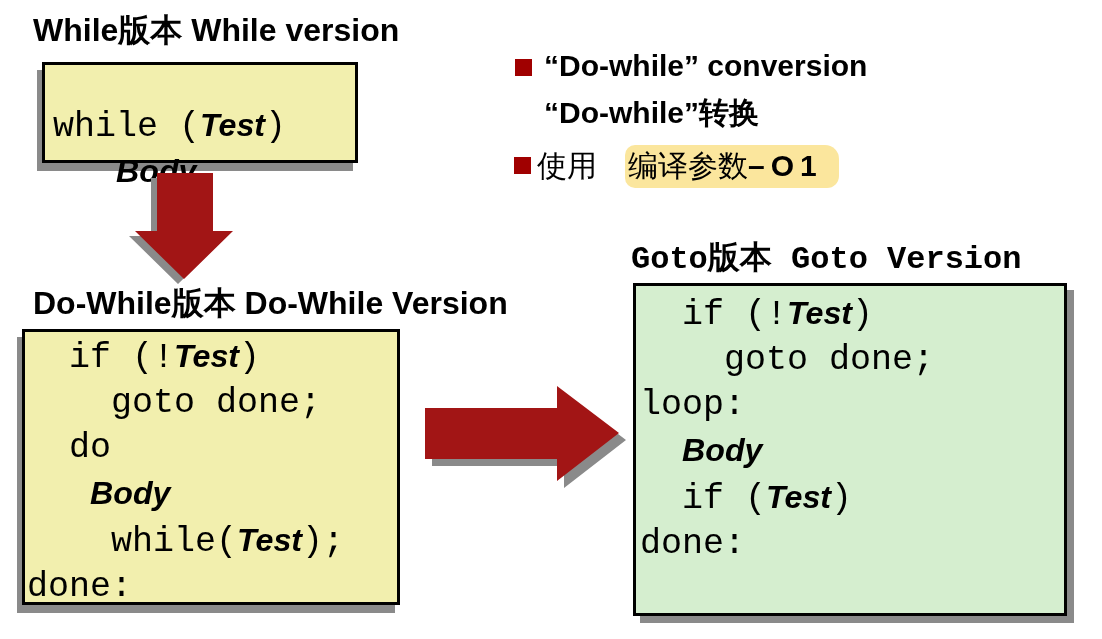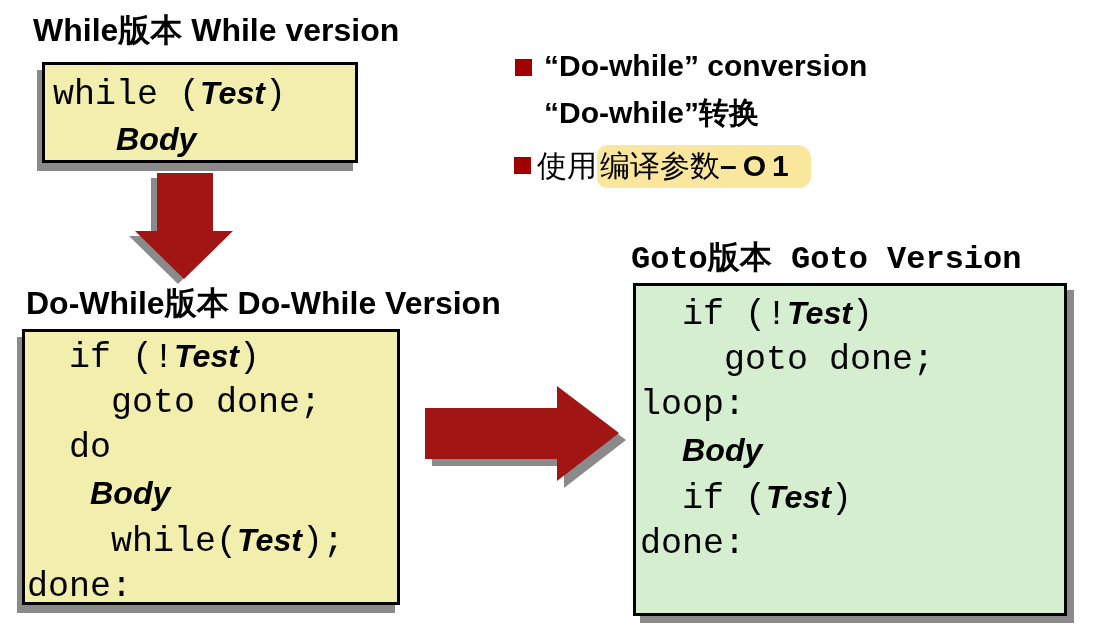--- a/index.html
+++ b/index.html
@@ -46,21 +46,21 @@
     color: var(--text-black, #000000);
   }
   .code-line .mn { font-family: "Liberation Mono", monospace; }
   .code-line .kw {
     font-family: "Liberation Sans", sans-serif;
     font-weight: bold;
     font-style: italic;
     font-size: 0.92em;
   }
 
-  #while-code { padding: 6px 0 0 8px; }
+  #while-code { padding: 6px 0 0 8px; margin-top: 32px; }
   #while-code .code-line { line-height: 44px; }
   #dowhile-code { padding: 2px 0 0 2px; }
   #goto-code { padding: 5px 0 0 4px; }
 
   .bullet-square {
     width: 17px;
     height: 17px;
     background: var(--bullet-red, #A00000);
   }
   .bullet-text {
@@ -68,20 +68,21 @@
     color: var(--text-black, #000000);
     white-space: nowrap;
   }
   .bullet-text.bold { font-weight: bold; line-height: 47px; }
   .bullet-text.regular { font-weight: normal; line-height: 40px; }
 
   .hl-mark {
     background: var(--highlight-yellow, #FBE69D);
     border-radius: 10px 14px 12px 10px;
     padding: 4px 16px 6px 3px;
+    margin-left: 28px;
   }
   .hl-flag {
     font-weight: bold;
     letter-spacing: 6px;
   }
 
   svg.arrow { overflow: visible; display: block; }
   .arrow-fill   { fill: var(--arrow-red, #A21515); }
   .arrow-shadow { fill: var(--shadow-gray, #8A8A8A); }
 </style>
@@ -110,21 +111,21 @@
   <div class="abs bullet-text bold" style="left:544px; top:42px;">
     <div>“Do-while” conversion</div>
     <div>“Do-while”转换</div>
   </div>
 
   <div class="abs bullet-square" style="left:514px; top:157px;"></div>
   <div class="abs bullet-text regular" style="left:537px; top:146px;">
     <span>使用</span><span class="hl-mark"><span>编译参数</span><span class="hl-flag">–O1</span></span>
   </div>
 
-  <div class="abs box-title" style="left:26px; top:286px;text-align:right;">Do-While版本 Do-While Version</div>
+  <div class="abs box-title" style="left:33px; top:286px;text-align:right;">Do-While版本 Do-While Version</div>
 
   <div class="abs code-box yellow" style="left:22px; top:329px; width:378px; height:276px;">
     <div id="dowhile-code">
         <div class="code-line"><span class="mn">  if (!</span><span class="kw">Test</span><span class="mn">)</span></div>
         <div class="code-line"><span class="mn">    goto done;</span></div>
         <div class="code-line"><span class="mn">  do</span></div>
         <div class="code-line"><span class="mn">   </span><span class="kw">Body</span></div>
         <div class="code-line"><span class="mn">    while(</span><span class="kw">Test</span><span class="mn">);</span></div>
         <div class="code-line"><span class="mn">done:</span></div>
       </div>

